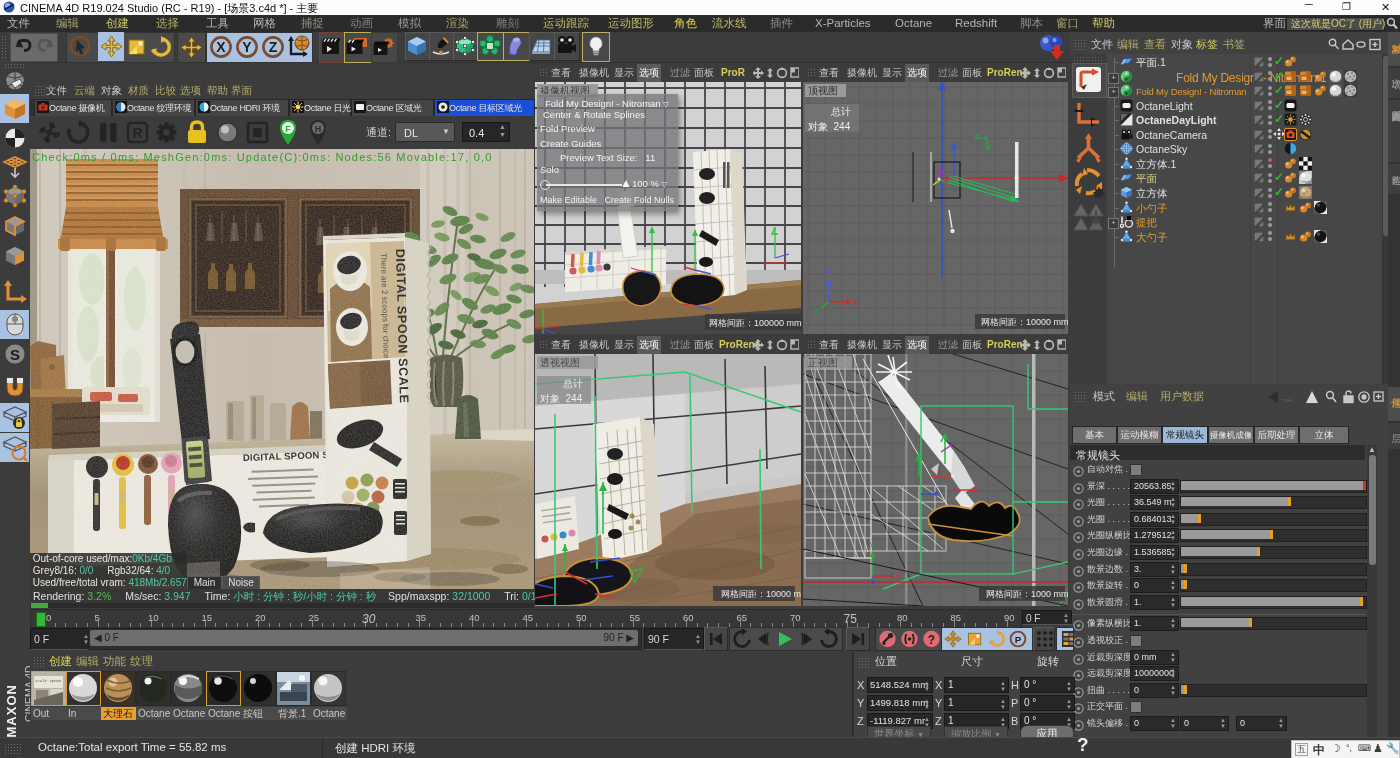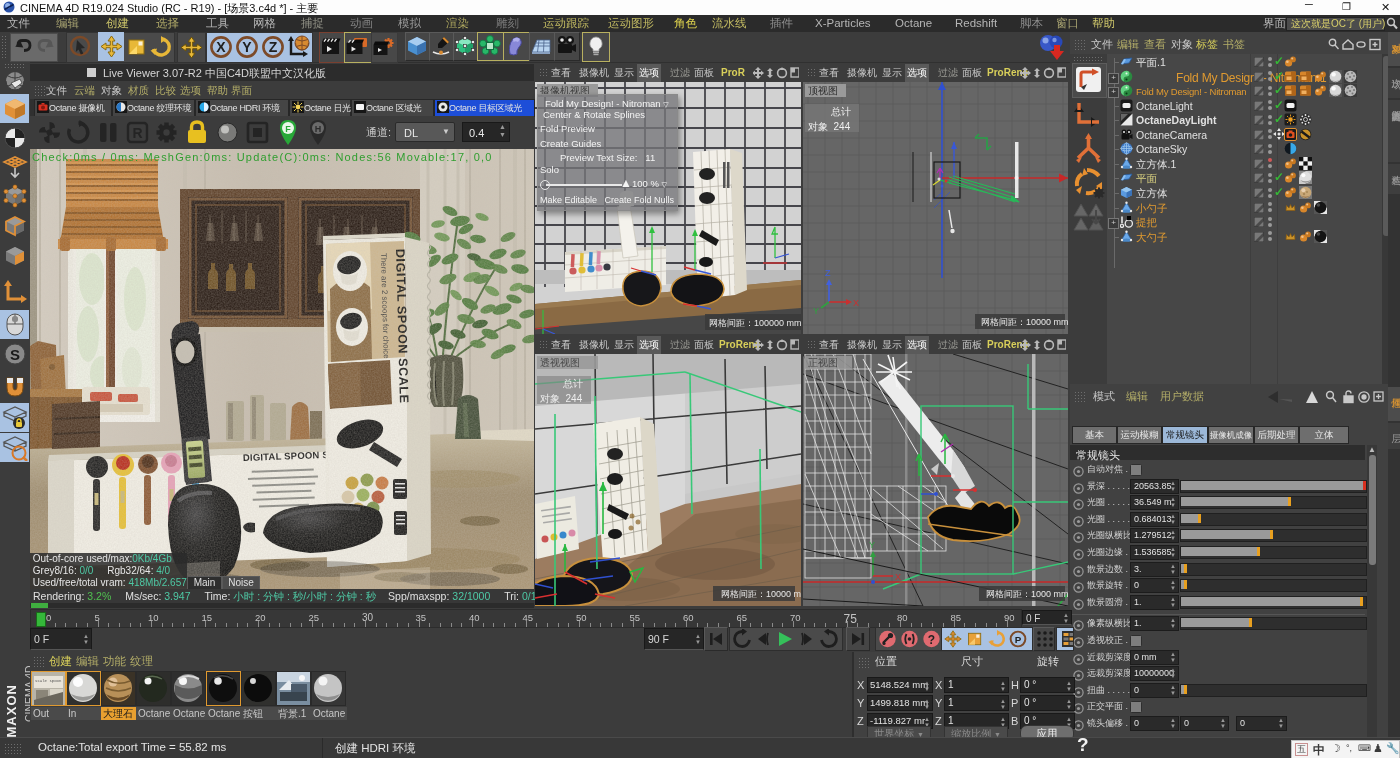--- a/index.html
+++ b/index.html
@@ -329,24 +329,20 @@
         <path d="M21 22 L25 26" stroke="#d87828" stroke-width="2.5"></path>
       </svg>
 </div>
 
 <div class="abs" style="left:0px;top:592px;width:30px;height:148px;">
   <div class="abs" style="left:-68px;top:72px;width:145px;height:16px;transform:rotate(-90deg);font-size:13px;font-weight:bold;color:#f0f0f0;letter-spacing:1px;padding-left:14px;">MAXON</div>
   <div class="abs" style="left:-30px;top:73px;width:110px;height:14px;transform:rotate(-90deg);font-size:10.5px;color:#c4c4c4;padding-left:10px;">CINEMA 4D</div>
 </div>
 
 <div class="abs" id="liveviewer" style="left:30px;top:64px;width:504px;height:544px;background:#3c3c3c;">
-  <div class="abs" style="left:0;top:0;width:504px;height:17px;background:#2c2c2c;border-bottom:1px solid #222;">
-    <div class="abs" style="left:57px;top:4px;width:9px;height:9px;background:#cfcfcf;"></div>
-    <div class="abs" style="left:73px;top:2px;font-size:11px;color:#d6d6d6;">Live Viewer 3.07-R2 中国C4D联盟中文汉化版</div>
-  </div>
   <div class="abs" style="left:0;top:17px;width:504px;height:18px;background:#3c3c3c;">
     <div class="grip abs" style="left:4px;top:4px;width:13px;height:11px;"></div>
     <span class="vh" style="left:16px;font-size:10.5px;">文件</span>
     <span class="vh" style="left:44px;font-size:10.5px;color:#b3ad68;">云端</span>
     <span class="vh" style="left:71px;font-size:10.5px;color:#c9c9c9;">对象</span>
     <span class="vh" style="left:98px;font-size:10.5px;color:#b3ad68;">材质</span>
     <span class="vh" style="left:125px;font-size:10.5px;color:#b3ad68;">比较</span>
     <span class="vh" style="left:150px;font-size:10.5px;color:#b3ad68;">选项</span>
     <span class="vh" style="left:177px;font-size:10.5px;color:#b3ad68;">帮助</span>
     <span class="vh" style="left:201px;font-size:10.5px;color:#b3ad68;">界面</span>
@@ -2066,21 +2062,21 @@
         <div class="abs" style="left:248.4px;bottom:0px;width:1px;height:4px;background:#8a8a8a;"></div>
         <div class="abs" style="left:259.1px;bottom:0px;width:1px;height:4px;background:#8a8a8a;"></div>
         <div class="abs" style="left:269.8px;bottom:0px;width:1px;height:4px;background:#8a8a8a;"></div>
         <div class="abs" style="left:280.5px;bottom:0px;width:1px;height:6px;background:#8a8a8a;"></div>
         <div class="abs" style="left:277.5px;top:2px;font-size:9.5px;color:#c4c4c4;">25</div>
         <div class="abs" style="left:291.2px;bottom:0px;width:1px;height:4px;background:#8a8a8a;"></div>
         <div class="abs" style="left:301.9px;bottom:0px;width:1px;height:4px;background:#8a8a8a;"></div>
         <div class="abs" style="left:312.6px;bottom:0px;width:1px;height:4px;background:#8a8a8a;"></div>
         <div class="abs" style="left:323.3px;bottom:0px;width:1px;height:4px;background:#8a8a8a;"></div>
         <div class="abs" style="left:334.0px;bottom:0px;width:1px;height:6px;background:#8a8a8a;"></div>
-        <div class="abs" style="left:331.0px;top:2px;font-size:10px;color:#c4c4c4;">30</div>
+        <div class="abs" style="left:331.0px;top:2px;font-size:12px;color:#c4c4c4;font-style:italic;">30</div>
         <div class="abs" style="left:344.7px;bottom:0px;width:1px;height:4px;background:#8a8a8a;"></div>
         <div class="abs" style="left:355.4px;bottom:0px;width:1px;height:4px;background:#8a8a8a;"></div>
         <div class="abs" style="left:366.1px;bottom:0px;width:1px;height:4px;background:#8a8a8a;"></div>
         <div class="abs" style="left:376.8px;bottom:0px;width:1px;height:4px;background:#8a8a8a;"></div>
         <div class="abs" style="left:387.5px;bottom:0px;width:1px;height:6px;background:#8a8a8a;"></div>
         <div class="abs" style="left:384.5px;top:2px;font-size:9.5px;color:#c4c4c4;">35</div>
         <div class="abs" style="left:398.2px;bottom:0px;width:1px;height:4px;background:#8a8a8a;"></div>
         <div class="abs" style="left:408.9px;bottom:0px;width:1px;height:4px;background:#8a8a8a;"></div>
         <div class="abs" style="left:419.6px;bottom:0px;width:1px;height:4px;background:#8a8a8a;"></div>
         <div class="abs" style="left:430.3px;bottom:0px;width:1px;height:4px;background:#8a8a8a;"></div>
@@ -2143,20 +2139,26 @@
         <div class="abs" style="left:933.2px;bottom:0px;width:1px;height:4px;background:#8a8a8a;"></div>
         <div class="abs" style="left:943.9px;bottom:0px;width:1px;height:4px;background:#8a8a8a;"></div>
         <div class="abs" style="left:954.6px;bottom:0px;width:1px;height:4px;background:#8a8a8a;"></div>
         <div class="abs" style="left:965.3px;bottom:0px;width:1px;height:4px;background:#8a8a8a;"></div>
         <div class="abs" style="left:976.0px;bottom:0px;width:1px;height:6px;background:#8a8a8a;"></div>
         <div class="abs" style="left:973.0px;top:2px;font-size:9.5px;color:#c4c4c4;">90</div>
   </div>
   <div class="abs fld" style="left:992px;top:2px;width:42px;height:13px;"><span style="font-size:10px;">0 F</span><span style="position:absolute;right:1px;top:1px;width:8px;color:#999;font-size:6px;line-height:6px;text-align:center;">▲<br>▼</span></div>
 
   <div class="abs fld" style="left:0px;top:20px;width:54px;height:20px;line-height:20px;"><span style="font-size:10.5px;">0 F</span><span style="position:absolute;right:1px;top:4px;width:8px;color:#999;font-size:6px;line-height:6px;text-align:center;">▲<br>▼</span></div>
+  <div class="abs" style="left:58px;top:20px;width:552px;height:20px;background:#2e2e2e;border:1px solid #242424;">
+    <div class="abs" style="left:1px;top:1px;width:548px;height:16px;background:#6e6e6e;border-radius:2px;">
+      <span style="position:absolute;left:4px;top:2px;font-size:10px;color:#222;">◀ 0 F</span>
+      <span style="position:absolute;right:4px;top:2px;font-size:10px;color:#222;">90 F ▶</span>
+    </div>
+  </div>
   <div class="abs fld" style="left:614px;top:20px;width:52px;height:20px;line-height:20px;"><span style="font-size:10.5px;">90 F</span><span style="position:absolute;right:1px;top:4px;width:8px;color:#999;font-size:6px;line-height:6px;text-align:center;">▲<br>▼</span></div>
 
   <div class="abs btn" style="left:674px;top:19px;width:22px;height:22px;"><svg width="22" height="22" viewBox="0 0 22 22">
           <g fill="#1e1e1e">
             <rect x="5" y="5" width="2.6" height="12"></rect>
             <path d="M17 5 L17 17 L8 11 Z"></path>
           </g>
         </svg></div>
   <div class="abs" style="left:699px;top:19px;width:112px;height:22px;background:#4a4a4a;border:1px solid #2e2e2e;">
     <svg class="abs" style="left:1px;top:1px" width="22" height="20" viewBox="0 0 22 20">

